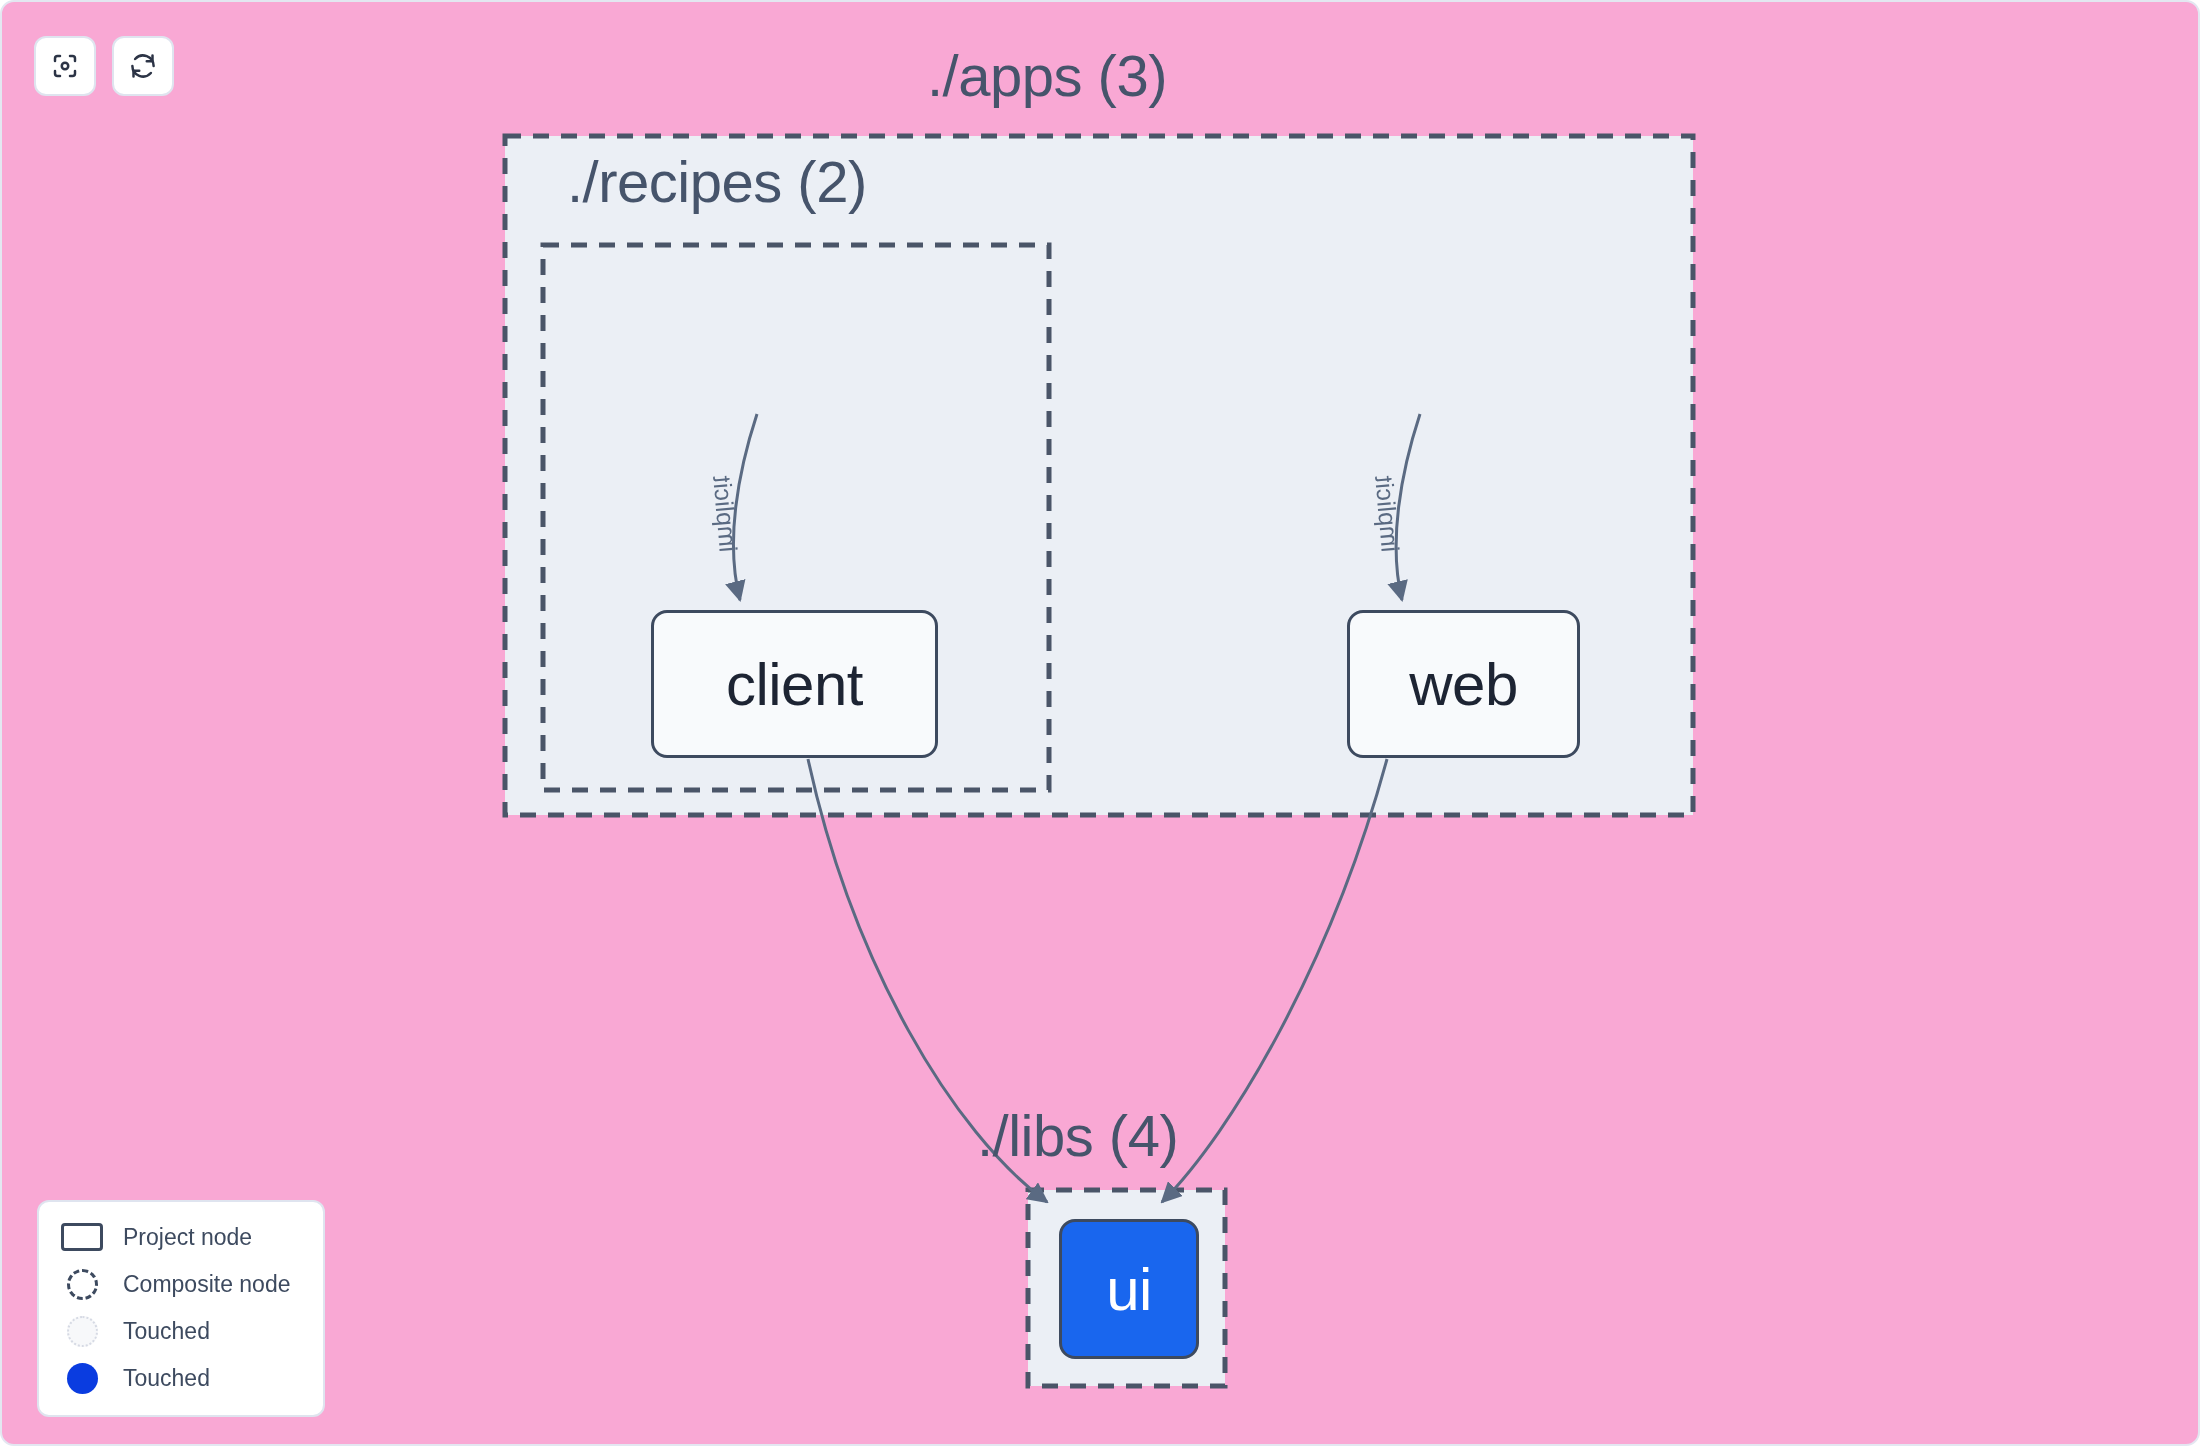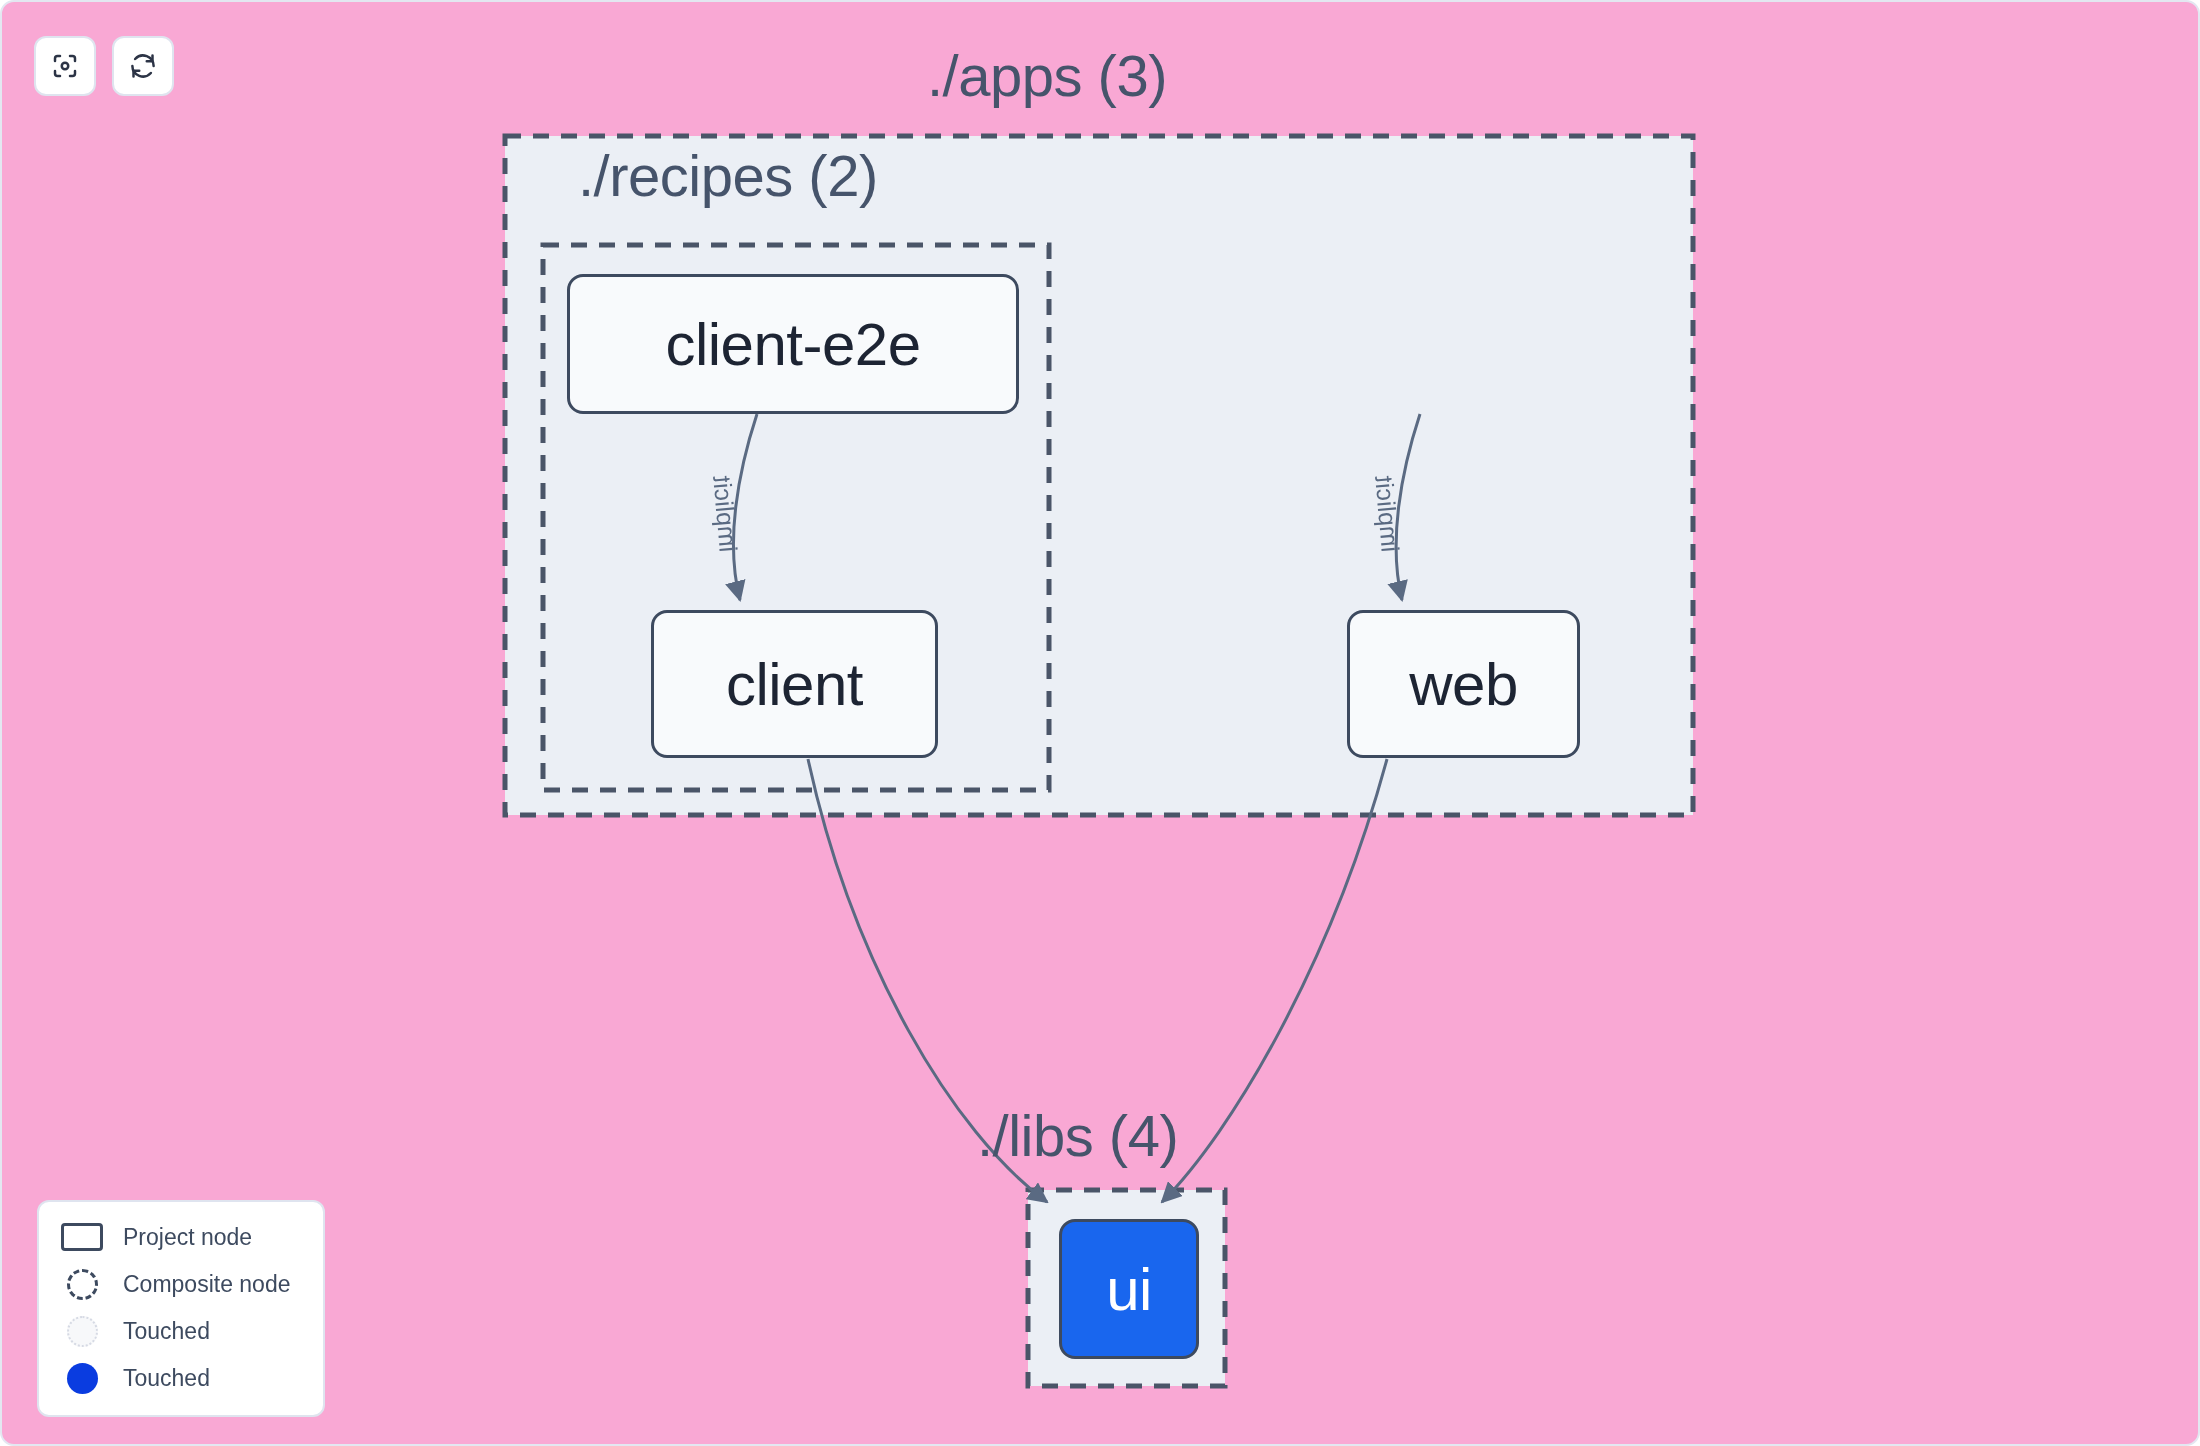--- a/index.html
+++ b/index.html
@@ -174,27 +174,26 @@
     <path d="M 755 412 C 736 470 723 540 738 598" fill="none" stroke="#5a6a82" stroke-width="3" marker-end="url(#arrow)"></path>
 
     <path d="M 1418 412 C 1399 470 1386 540 1400 598" fill="none" stroke="#5a6a82" stroke-width="3" marker-end="url(#arrow)"></path>
 
     <path d="M 806 757 C 850 960 950 1130 1045 1200" fill="none" stroke="#5a6a82" stroke-width="3" marker-end="url(#arrow)"></path>
 
     <path d="M 1385 757 C 1330 960 1230 1130 1160 1200" fill="none" stroke="#5a6a82" stroke-width="3" marker-end="url(#arrow)"></path>
   </svg>
 
   <div class="group-label" style="left:925px; top:40px;">./apps (3)</div>
-  <div class="group-label" style="left:565px; top:140px;margin-left:11px;">./recipes (2)</div>
+  <div class="group-label" style="left:565px; top:146px;">./recipes (2)</div>
   <div class="group-label" style="left:975px; top:1100px;">./libs (4)</div>
 
   <div class="edge-label" style="left:723px; top:512px; transform: translate(-50%,-50%) rotate(265deg) scale(1,-1);">implicit</div>
   <div class="edge-label" style="left:1385px; top:512px; transform: translate(-50%,-50%) rotate(265deg) scale(1,-1);">implicit</div>
 
-  <div class="node" style="left:565px; top:272px; width:452px; height:140px;">client-e2e</div>
   <div class="node" style="left:649px; top:608px; width:287px; height:148px;">client</div>
   <div class="node touched" style="left:1057px; top:1217px; width:140px; height:140px;">ui</div>
   <div class="node" style="left:1345px; top:608px; width:233px; height:148px;">web</div>
 
   <div class="legend">
     <div class="legend-row">
       <span class="legend-swatch">
         <span class="sw-project"></span>
       </span>
       <span class="legend-text">Project node</span>

